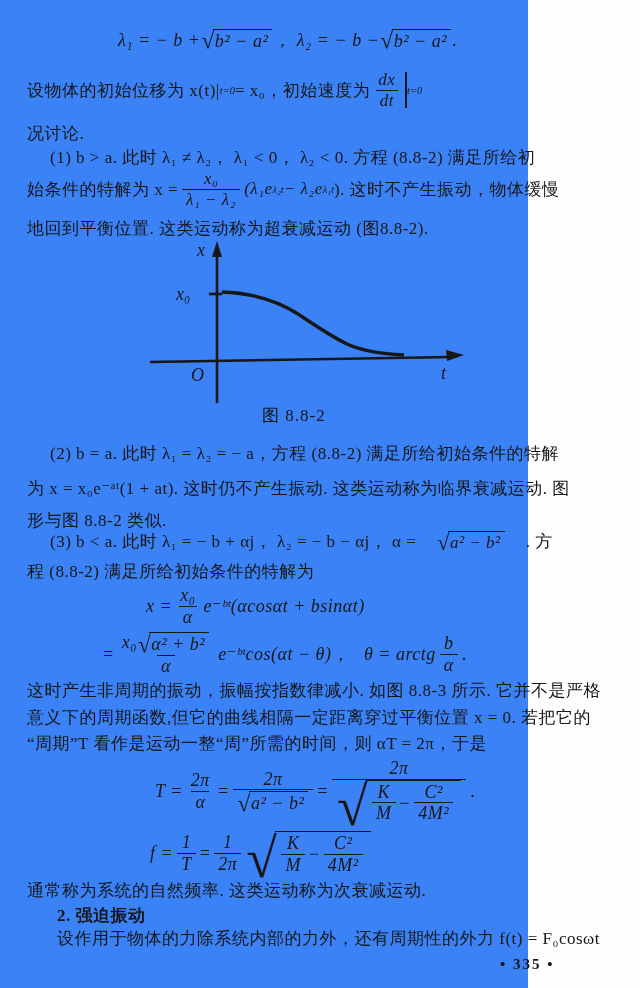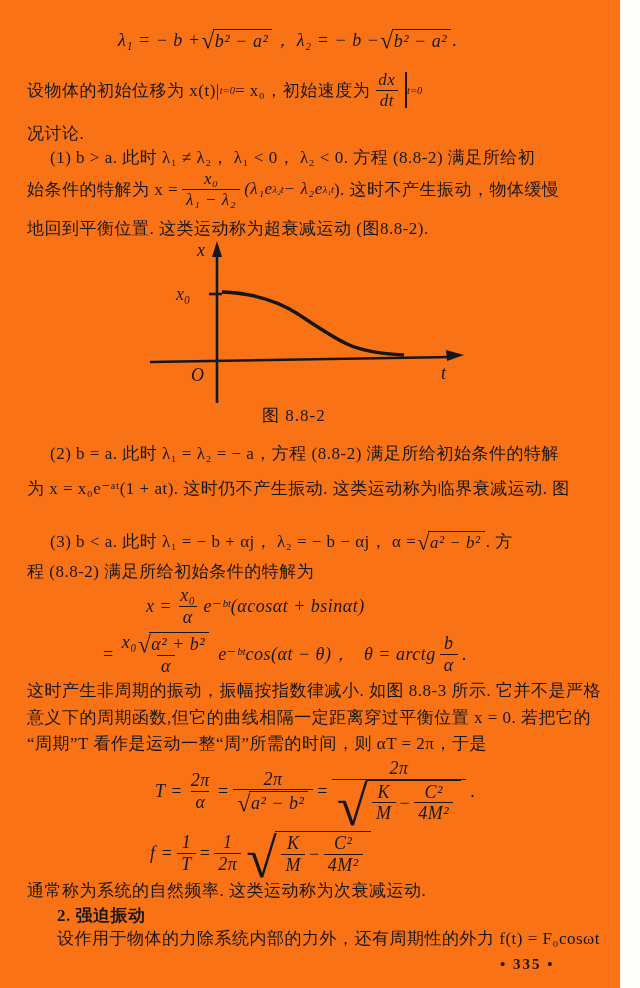--- a/index.html
+++ b/index.html
@@ -1,18 +1,18 @@
 <!DOCTYPE html>
 <html><head>
 <meta charset="utf-8">
 <style>
   * { margin:0; padding:0; box-sizing:border-box; }
   html,body { width:640px; height:988px; }
   body { background:#fdfdfb; color:#171717; font-family:"Liberation Serif","DejaVu Serif",serif; overflow:hidden; }
-  .page { position:relative; width:620px; height:988px; background:#f97316; }
+  .page { position:relative; width:528px; height:988px; background:#3b82f6; }
   .line { position:absolute; font-size:17px; letter-spacing:.5px; white-space:nowrap; color:#171717; }
   .mline { display:flex; align-items:center; }
   .eq { font-size:18px; font-style:italic; }
   .it { font-style:italic; }
   .up { font-style:normal; }
   .frac { display:inline-flex; flex-direction:column; align-items:center; vertical-align:middle; margin:0 4px; line-height:1.15; text-align:center; }
   .frac .num { padding:0 4px; }
   .frac .den { padding:0 4px; border-top:1.7px solid #171717; }
   .sqrt { display:inline-flex; align-items:flex-end; vertical-align:middle; margin:0 1px; }
   .sqrt .rad { font-size:1.3em; line-height:.85; font-style:normal; margin-right:-2px; }
@@ -84,22 +84,23 @@
     <path class="curve" d="M222,54 C252,55 278,63 298,76 C316,88 332,99 347,106 C362,113 382,116 404,117"></path>
     <text class="flabel" x="197" y="18">x</text>
     <text class="flabel" x="176" y="62">x₀</text>
     <text class="flabel" x="191" y="143">O</text>
     <text class="flabel" x="441" y="141">t</text>
   </svg>
   <div class="line" style="top:404px;left:262px;letter-spacing:1px;">图   8.8-2</div>
 
   <div class="line" style="top:442px;left:50px;">(2) b = a. 此时 λ₁ = λ₂ = − a，方程 (8.8-2) 满足所给初始条件的特解</div>
   <div class="line" style="top:477px;left:27px;">为 x = x₀e⁻ᵃᵗ(1 + at). 这时仍不产生振动. 这类运动称为临界衰减运动. 图</div>
-
-  <div class="line mline" style="top:530px;left:50px;">
+  <div class="line" style="top:509px;left:27px;">形与图 8.8-2 类似.</div>
+
+  <div class="line mline" style="top:530px;left:50px;gap:20px;">
     <span>(3) b &lt; a. 此时 λ₁ = − b + αj， λ₂ = − b − αj， α = </span>
     <span class="sqrt it">
         <span class="rad">√</span>
         <span class="bod">a² − b²</span>
       </span>
     <span>. 方</span>
   </div>
   <div class="line" style="top:560px;left:27px;">程 (8.8-2) 满足所给初始条件的特解为</div>
 
   <div class="line mline eq" style="top:584px;left:146px;height:44px;">

